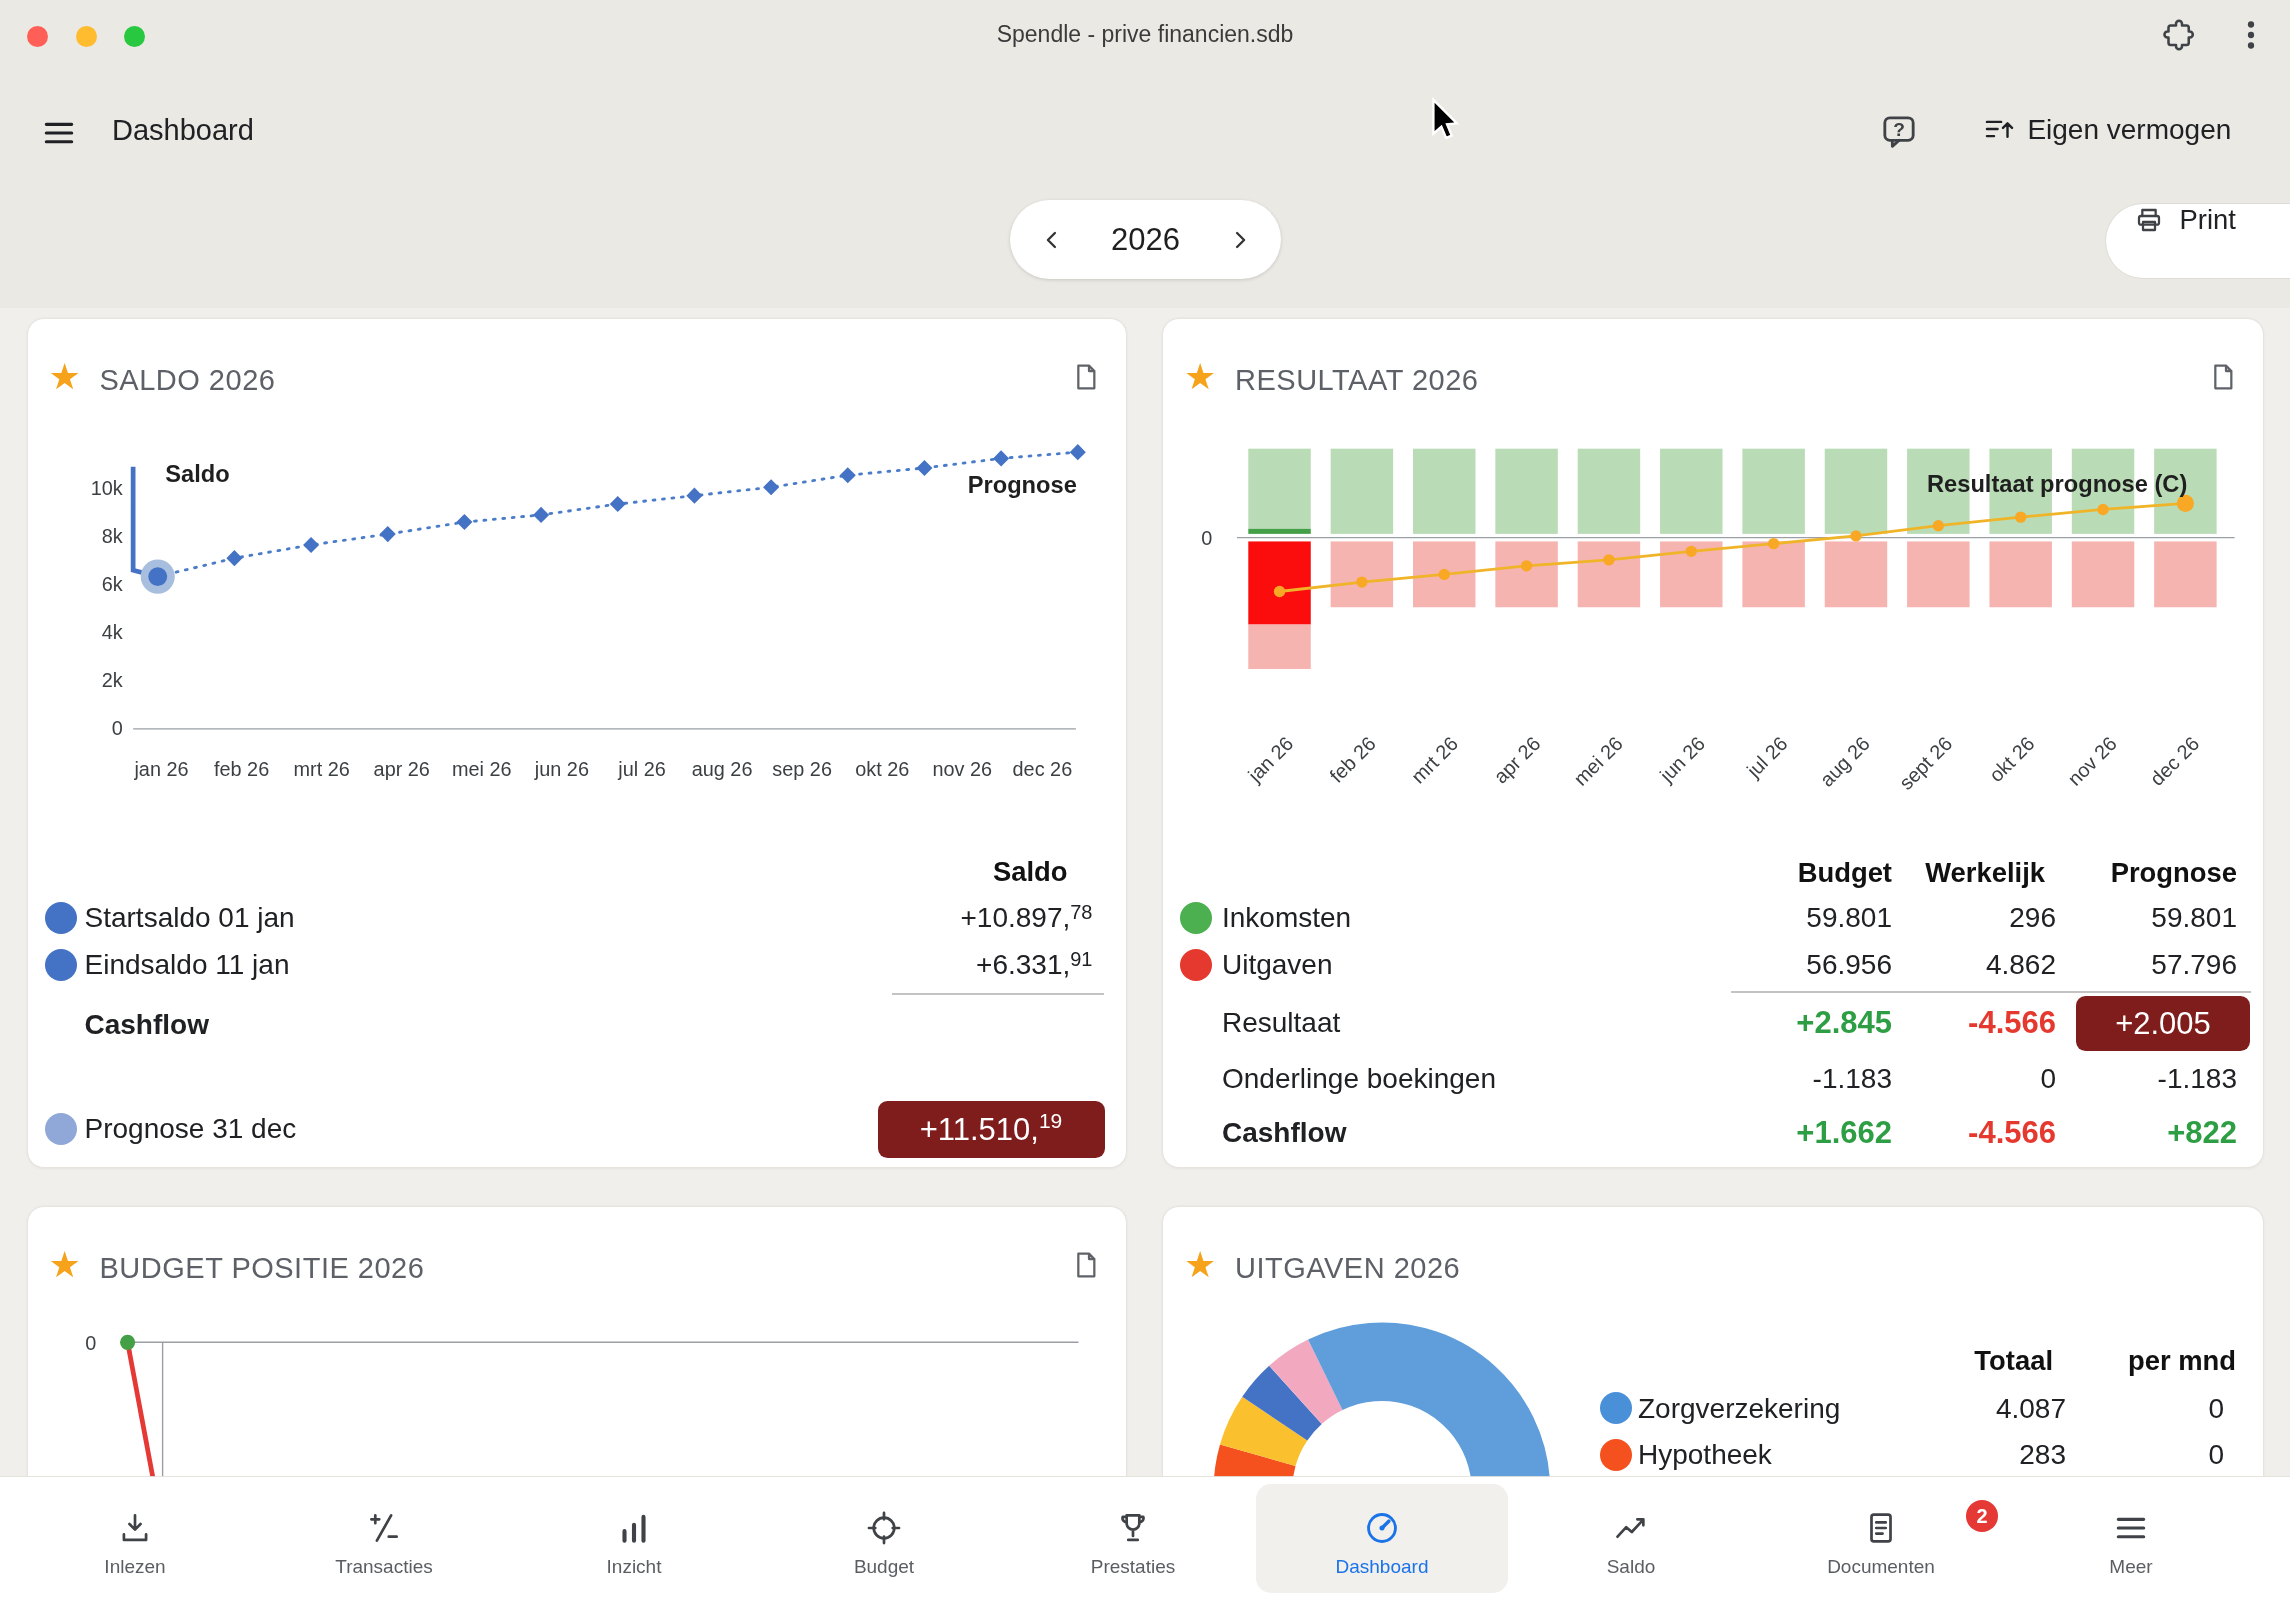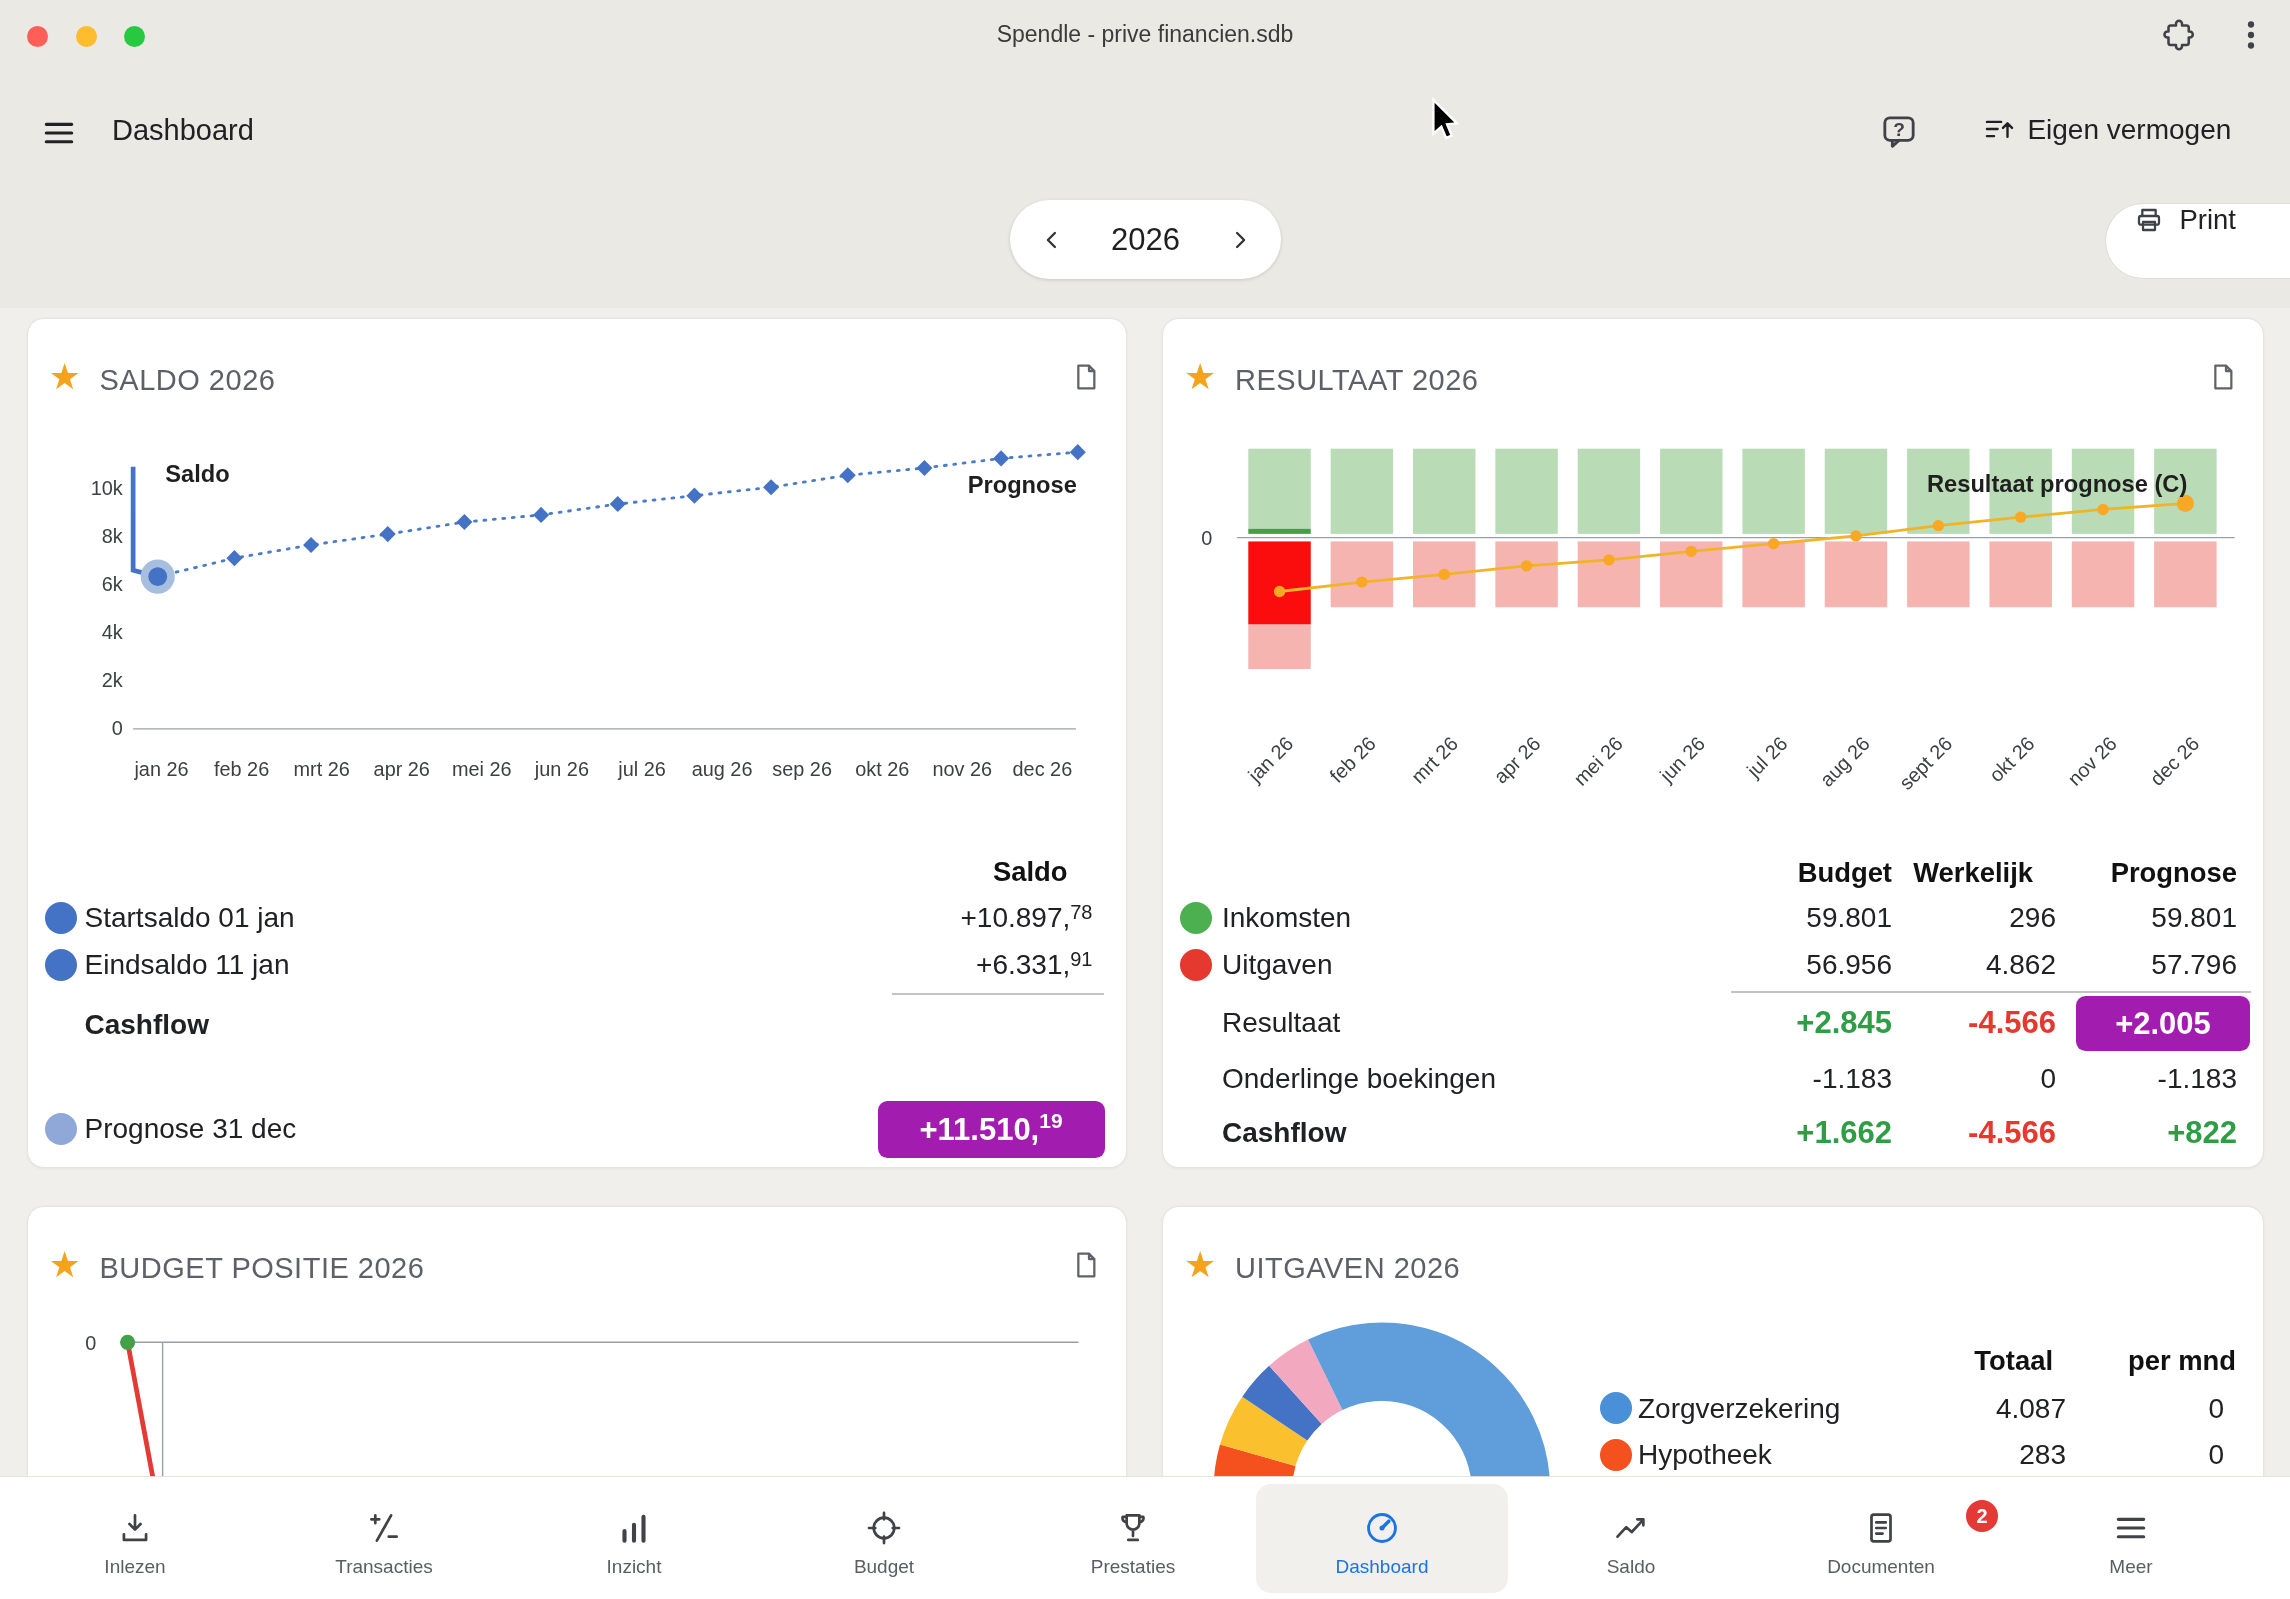--- a/index.html
+++ b/index.html
@@ -26,21 +26,21 @@
   .axis{stroke:#9aa0a6;stroke-width:1.5}
   .rowlbl{position:absolute;font-size:28px;color:#202124;line-height:34px}
   .rnum{position:absolute;text-align:right;font-size:28px;color:#202124;line-height:34px}
   .bold{font-weight:bold}
   .green{color:#2e9e44;font-weight:bold}
   .red{color:#e5392f;font-weight:bold}
   .big{font-size:31px}
   .dot{position:absolute;width:32px;height:32px;border-radius:50%}
   .sup{font-size:20px;position:relative;top:-8.5px}
   .divider{position:absolute;height:1.9px;background:#c3c3c3}
-  .gbadge{position:absolute;background:#a21caf;border-radius:9.5px;color:#fff;font-weight:bold;display:flex;align-items:center;justify-content:center;font-size:31px}
+  .gbadge{position:absolute;background:#7f1d1d;border-radius:9.5px;color:#fff;font-weight:normal;display:flex;align-items:center;justify-content:center;font-size:31px}
   .nav{position:absolute;left:0;top:1477px;width:2290px;height:122px;background:#fff;box-shadow:0 -0.9px 0 #e3e1dc;z-index:10}
   .nav-hl{position:absolute;left:1256px;top:6.6px;width:252px;height:109px;background:#f1f0ed;border-radius:15px}
   .nav-item{position:absolute;top:32px;width:170px;display:flex;flex-direction:column;align-items:center;gap:8.5px;cursor:pointer}
   .nav-item .lbl{font-size:19px;color:#5a5e63}
   .nav-item.active .lbl{color:#1a73e8}
   .nav-badge{position:absolute;left:1966px;top:23px;width:32px;height:32px;border-radius:50%;background:#e53935;color:#fff;font-size:20px;font-weight:bold;display:flex;align-items:center;justify-content:center}
   .icon-stroke{stroke:#3f4246;fill:none;stroke-width:1.7;stroke-linecap:round;stroke-linejoin:round}
   .icon-blue{stroke:#1a73e8;fill:none;stroke-width:1.8;stroke-linecap:round;stroke-linejoin:round}
 </style>
 </head>
@@ -226,21 +226,21 @@
         <circle cx="645" cy="237.321" r="6" fill="#f9a825"></circle>
         <circle cx="732" cy="229.194" r="6" fill="#f9a825"></circle>
         <circle cx="819" cy="218.358" r="6" fill="#f9a825"></circle>
         <circle cx="906" cy="209.328" r="6" fill="#f9a825"></circle>
         <circle cx="993" cy="201.201" r="6" fill="#f9a825"></circle>
         <circle cx="1080" cy="194.7897" r="9" fill="#f9a825"></circle>
         <text x="1082" y="183" text-anchor="end" class="blabel">Resultaat prognose (C)</text>
       </svg>
 
     <div class="rnum bold" style="left:445px;top:537px;width:284px;font-size:27.4px;color:#111">Budget</div>
-    <div class="rnum bold" style="left:586px;top:537px;width:284px;font-size:27.4px;color:#111">Werkelijk</div>
+    <div class="rnum bold" style="left:598px;top:537px;width:284px;font-size:27.4px;color:#111">Werkelijk</div>
     <div class="rnum bold" style="left:790px;top:537px;width:284px;font-size:27.4px;color:#111">Prognose</div>
 
     <span class="dot" style="left:17px;top:583px;background:#4caf50"></span>
     <div class="rowlbl" style="left:59px;top:582px">Inkomsten</div>
     <div class="rnum" style="left:445px;top:582px;width:284px">59.801</div>
     <div class="rnum" style="left:609px;top:582px;width:284px">296</div>
     <div class="rnum" style="left:790px;top:582px;width:284px">59.801</div>
 
     <span class="dot" style="left:17px;top:630px;background:#e5392f"></span>
     <div class="rowlbl" style="left:59px;top:629px">Uitgaven</div>

